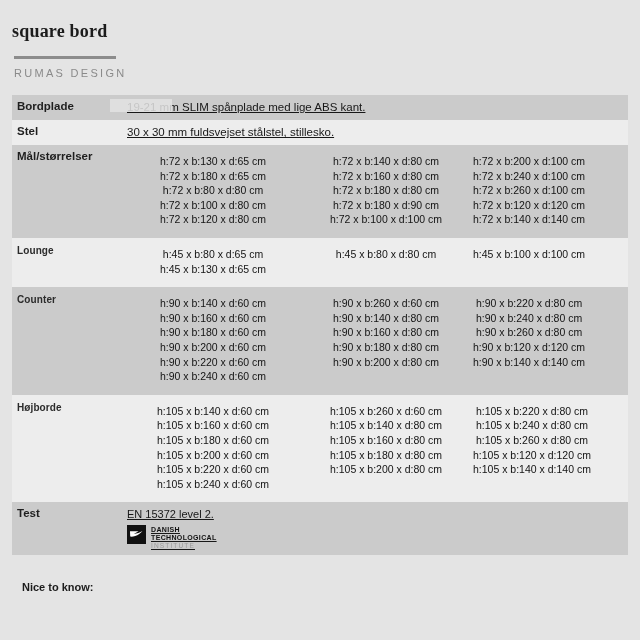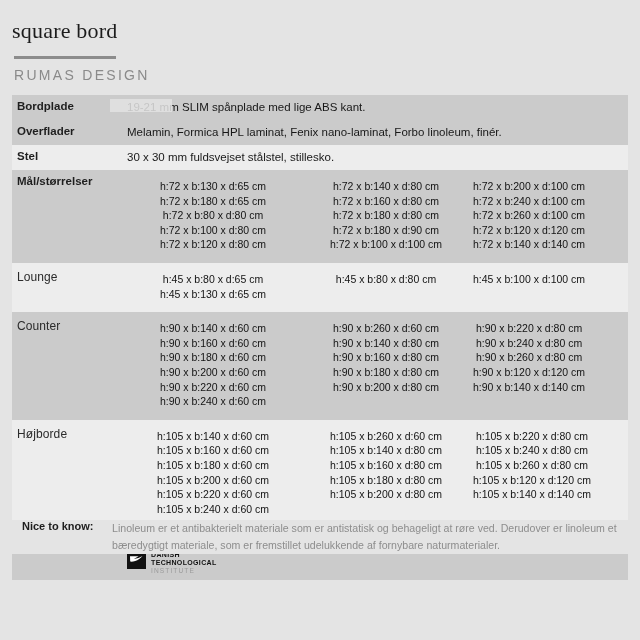--- a/index.html
+++ b/index.html
@@ -21,35 +21,35 @@
     background: #e4e4e4;
     box-sizing: border-box;
   }
 
   
   .header {
     padding: 16px 0 0 12px;
   }
   .brand-title {
     font-family: "Liberation Serif", "DejaVu Serif", serif;
-    font-size: 22px;
-    font-weight: 400;
+    font-size: 18px;
+    font-weight: 700;
     color: #1c1c1c;
     letter-spacing: 0.2px;
     line-height: 30px;
     margin: 0;
   }
   .brand-rule {
     width: 102px;
     height: 3px;
     background: #8c8c8c;
     margin: 10px 0 8px 2px;
   }
   .brand-sub {
-    font-size: 14px;
+    font-size: 11px;
     letter-spacing: 2.3px;
     color: #8a8a8a;
     font-weight: 400;
     margin: 0 0 0 2px;
   }
 
   
   .spec-table {
     position: absolute;
     left: 12px;
@@ -67,32 +67,33 @@
   }
   .cell-label {
     width: 100px;
     font-size: 11.5px;
     font-weight: 700;
     color: #1f1f1f;
     padding: 4px 0 4px 10px;
     white-space: nowrap;
   }
   .cell-label.small {
-    font-size: 12px;
-    font-weight: 400;
+    font-size: 10px;
+    font-weight: 700;
     color: #2b2b2b;
     letter-spacing: 0.1px;
     padding-top: 7px;
     margin-left: 20px;
   }
   .cell-value {
     font-size: 11.5px;
     color: #181818;
     padding: 4px 6px 4px 0;
     line-height: 15px;
+    text-decoration: underline;
   }
 
   
   .dim-grid {
     display: flex;
     padding: 4px 0 6px 0;
     text-align: center;
   }
   .dim-col {
     font-size: 10.5px;
@@ -189,24 +190,20 @@
     <h1 class="brand-title">square bord</h1>
     <div class="brand-rule"></div>
     <div class="brand-sub">RUMAS DESIGN</div>
   </div>
 
   <table class="spec-table">
     <tbody id="spec-body">
         <tr class="shade-dark">
           <td class="cell-label">Bordplade</td>
           <td class="cell-value">19-21 mm SLIM spånplade med lige ABS kant.</td>
-        </tr>
-        <tr class="shade-dark">
-          <td class="cell-label">Overflader</td>
-          <td class="cell-value">Melamin, Formica HPL laminat, Fenix nano-laminat, Forbo linoleum, finér.</td>
         </tr>
         <tr class="shade-light">
           <td class="cell-label">Stel</td>
           <td class="cell-value">30 x 30 mm fuldsvejset stålstel, stillesko.</td>
         </tr>
         <tr class="shade-dark">
           <td class="cell-label">Mål/størrelser</td>
           <td>
             <div class="dim-grid">
               <div class="dim-col c1">
@@ -324,18 +321,17 @@
                 <span class="dti-w3">INSTITUTE</span>
               </div>
             </div>
           </td>
         </tr>
       </tbody>
   </table>
 
   <div class="patch"></div>
 
-  <div class="nice" id="nice-block" style="top: 520px;">
+  <div class="nice" id="nice-block" style="top: 581px;">
     <div class="nice-label">Nice to know:</div>
-    <div class="nice-body">Linoleum er et antibakterielt materiale som er antistatisk og behageligt at røre ved. Derudover er linoleum et bæredygtigt materiale, som er fremstillet udelukkende af fornybare naturmaterialer.</div>
   </div>
 
 </div>
 
 </body></html>

